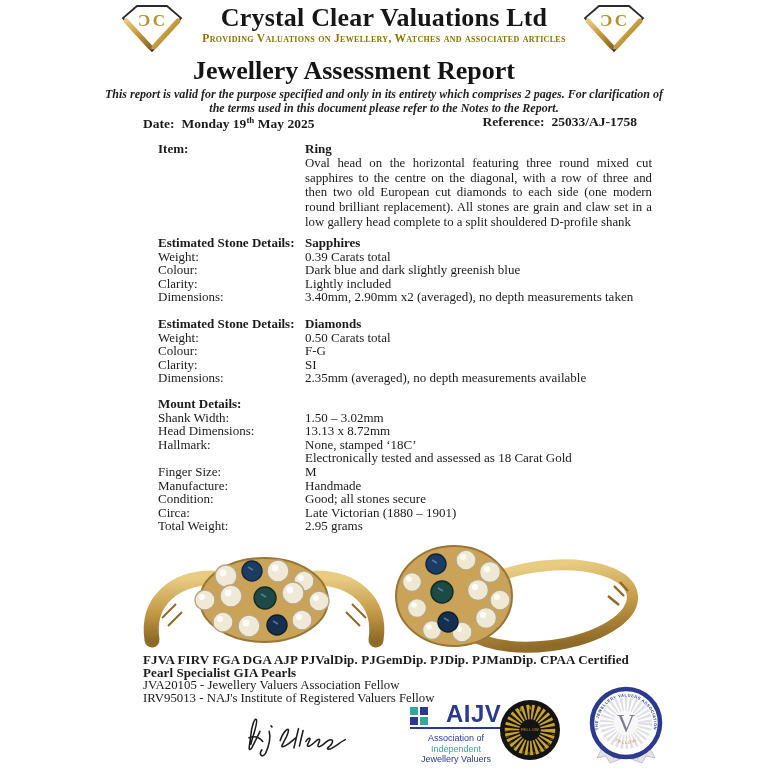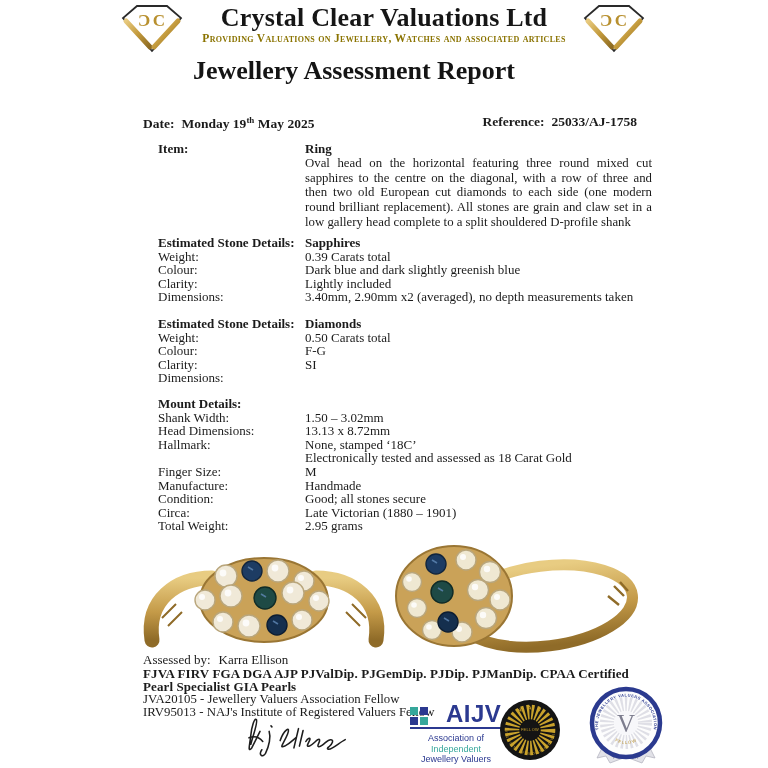--- a/index.html
+++ b/index.html
@@ -84,20 +84,21 @@
     <text x="31" y="24" font-size="17" font-weight="bold" font-family="Liberation Serif, serif" fill="#b8902f" text-anchor="middle" transform="scale(-1,1) translate(-62,0)">C</text>
     <text x="46" y="24" font-size="17" font-weight="bold" font-family="Liberation Serif, serif" fill="#b8902f" text-anchor="middle">C</text>
   </svg>
 
   <div class="masthead">
     <div class="company">Crystal Clear Valuations Ltd</div>
     <div class="tagline">Providing Valuations on Jewellery, Watches and associated articles</div>
   </div>
 
   <div class="report-title">Jewellery Assessment Report</div>
+  <div class="validity">This report is valid for the purpose specified and only in its entirety which comprises 2 pages.  For clarification of the terms used in this document please refer to the Notes to the Report.</div>
 
   <div class="daterow">
     <div>
       <span>Date:</span><span class="dr-val"><span>Monday 19</span><sup>th</sup><span> May 2025</span></span>
     </div>
     <div>
       <span>Reference:</span><span class="dr-val">25033/AJ-1758</span>
     </div>
   </div>
 
@@ -146,20 +147,21 @@
     <div class="row">
         <span class="lbl">Colour:</span>
         <span class="val">F-G</span>
       </div>
     <div class="row">
         <span class="lbl">Clarity:</span>
         <span class="val">SI</span>
       </div>
     <div class="row">
         <span class="lbl">Dimensions:</span>
+        <span class="val">2.35mm (averaged), no depth measurements available</span>
       </div>
   </div>
 
   <div class="block" style="top:397px;">
     <div class="row">
         <span class="lbl b">Mount Details:</span>
         <span class="val"></span>
       </div>
     <div class="row">
         <span class="lbl">Shank Width:</span>
@@ -269,23 +271,20 @@
           <circle cx="39" cy="89" r="2.8"></circle>
       </g>
       <circle cx="46" cy="26" r="10" fill="#1d3c63" stroke="#11253d" stroke-width="1.4"></circle>
       <circle cx="52" cy="54" r="11" fill="#1e4a45" stroke="#0f2b27" stroke-width="1.4"></circle>
       <circle cx="58" cy="84" r="10" fill="#152f4e" stroke="#0c1d32" stroke-width="1.4"></circle>
       <path d="M42,22 l5,3 M48,50 l5,3 M54,80 l5,3" stroke="#5f87b5" stroke-width="1.6" opacity="0.8"></path>
     </svg>
   </div>
 
   <div class="assessor">
-    <div class="assessed-line">
-      <span>Assessed by:</span><span class="name">Karra Ellison</span>
-    </div>
     <div class="creds">FJVA FIRV FGA DGA AJP PJValDip. PJGemDip. PJDip. PJManDip.  CPAA Certified Pearl Specialist  GIA Pearls</div>
     <div class="member">JVA20105 - Jewellery Valuers Association Fellow</div>
     <div class="member">IRV95013 - NAJ's Institute of Registered Valuers Fellow</div>
   </div>
 
   <svg class="signature" viewBox="0 0 120 50">
     <g fill="none" stroke="#1d1d1d" stroke-width="1.7" stroke-linecap="round" stroke-linejoin="round">
       <path d="M14,34 C17,22 22,10 20,7 C18,5 15,14 14,24 C13,34 10,44 15,38 L24,20"></path>
       <path d="M12,27 C17,25 22,25 27,31"></path>
       <path d="M34,20 C36,26 34,36 30,44 C27,49 22,46 26,40"></path>

